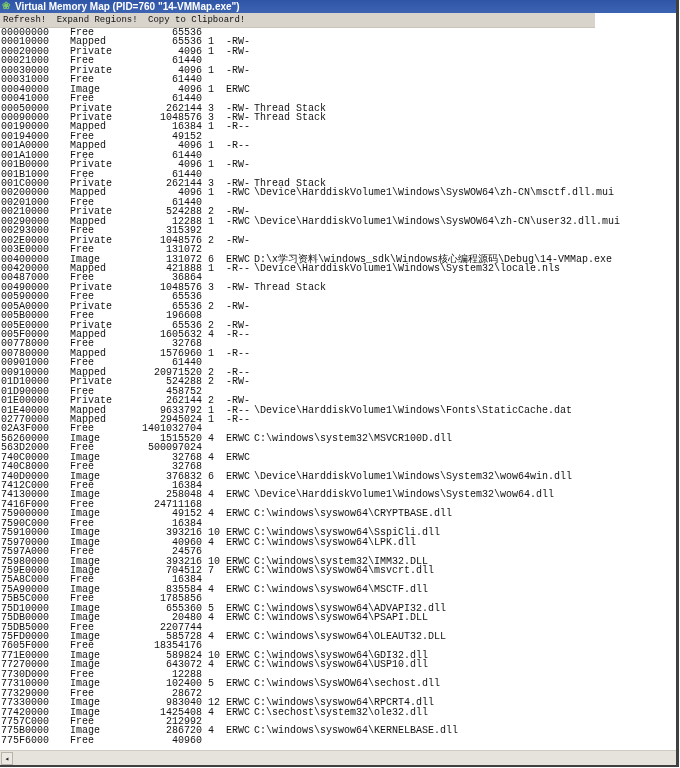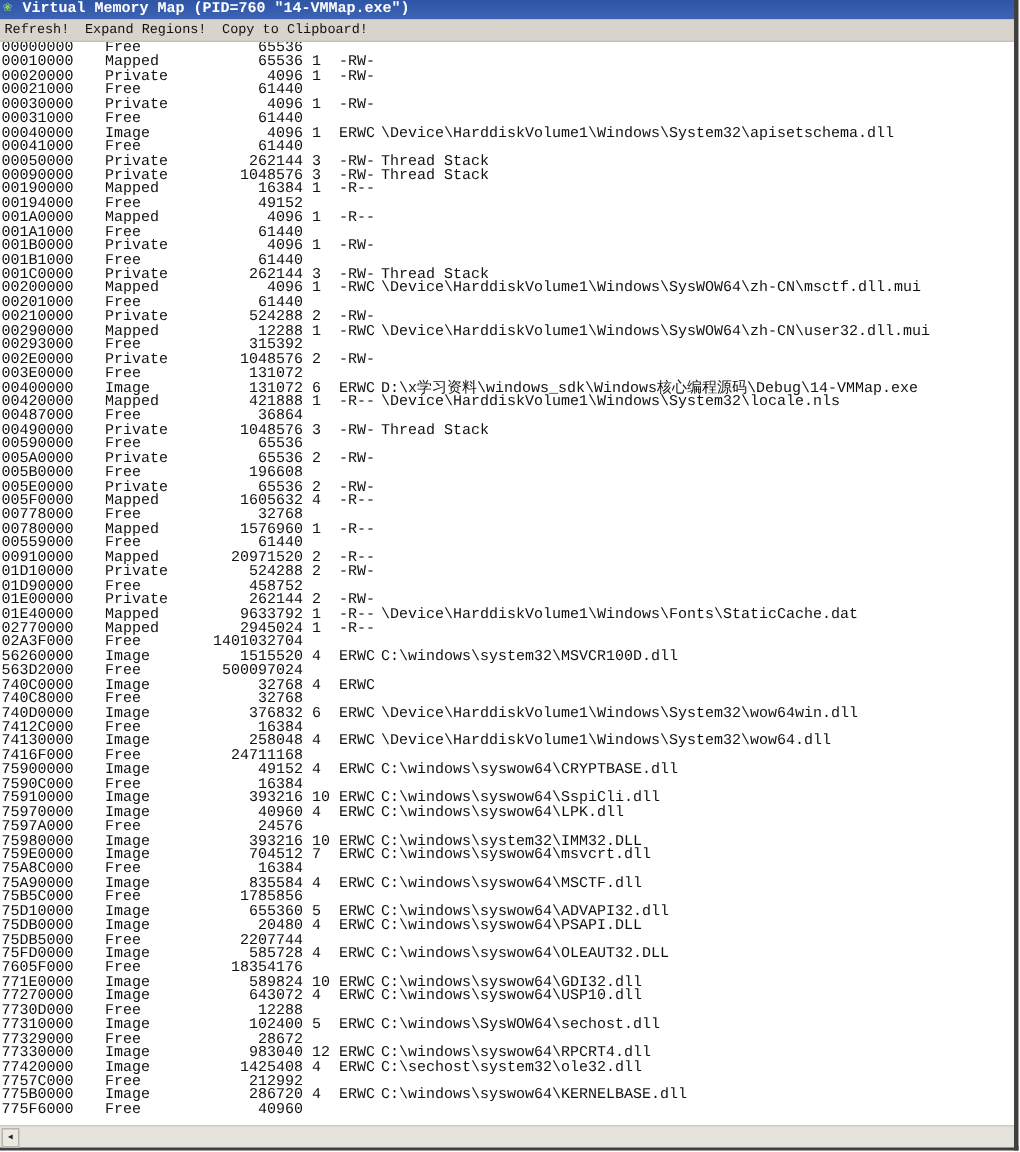--- a/index.html
+++ b/index.html
@@ -1,20 +1,20 @@
 <!DOCTYPE html>
 <html><head>
 <meta charset="utf-8">
 <style>
   html, body { margin:0; padding:0; }
   body { width:680px; height:768px; overflow:hidden; background:#ffffff; position:relative; font-family:"Liberation Mono", "DejaVu Sans Mono", monospace; }
   .window { position:absolute; left:0; top:0; width:676px; height:764px; border-right:3px solid #404040; border-bottom:3px solid #404040; box-sizing:content-box; background:#fff; }
-  .titlebar { position:absolute; left:0; top:0; width:676px; height:13px; background:linear-gradient(#2f55a6,#3d63b3); color:#fff; font-family:Liberation Mono, monospace; font-weight:bold; font-size:10px; line-height:13px; white-space:nowrap; }
+  .titlebar { position:absolute; left:0; top:0; width:676px; height:13px; background:linear-gradient(#2f55a6,#3d63b3); color:#fff; font-family:Liberation Sans, sans-serif; font-weight:bold; font-size:10px; line-height:13px; white-space:nowrap; }
   .titlebar .app-icon { display:inline-block; width:10px; height:10px; margin:1px 3px 0 2px; vertical-align:top; color:#7ec86a; font-size:10px; line-height:10px; }
-  .menubar { position:absolute; left:0; top:13px; width:676px; height:14px; background:#d8d4cc; font-family:"Liberation Mono", monospace; font-size:9px; line-height:14px; white-space:nowrap; border-bottom:1px solid #c8c4bc; }
+  .menubar { position:absolute; left:0; top:13px; width:595px; height:14px; background:#d8d4cc; font-family:"Liberation Mono", monospace; font-size:9px; line-height:14px; white-space:nowrap; border-bottom:1px solid #c8c4bc; }
   .menubar .menu-item { display:inline-block; padding:0 2px 0 3px; color:#111; cursor:default; }
   .list { position:absolute; left:0; top:28px; width:676px; height:722px; overflow:hidden; font-size:10px; line-height:9.45px; color:#111; }
   .row { height:9.45px; white-space:pre; position:relative; }
   .row span { position:absolute; top:0; }
   .c-addr { left:1px; }
   .c-type { left:70px; }
   .c-size { left:120px; width:82px; text-align:right; }
   .c-blocks { left:208px; }
   .c-prot { left:226px; }
   .c-desc { left:254px; }
@@ -33,21 +33,21 @@
     <span class="menu-item">Expand Regions!</span>
     <span class="menu-item">Copy to Clipboard!</span>
   </div>
   <div class="list" id="list">
       <div class="row"><span class="c-addr">00000000</span><span class="c-type">Free</span><span class="c-size">65536</span><span class="c-blocks"></span><span class="c-prot"></span><span class="c-desc"></span></div>
       <div class="row"><span class="c-addr">00010000</span><span class="c-type">Mapped</span><span class="c-size">65536</span><span class="c-blocks">1</span><span class="c-prot">-RW-</span><span class="c-desc"></span></div>
       <div class="row"><span class="c-addr">00020000</span><span class="c-type">Private</span><span class="c-size">4096</span><span class="c-blocks">1</span><span class="c-prot">-RW-</span><span class="c-desc"></span></div>
       <div class="row"><span class="c-addr">00021000</span><span class="c-type">Free</span><span class="c-size">61440</span><span class="c-blocks"></span><span class="c-prot"></span><span class="c-desc"></span></div>
       <div class="row"><span class="c-addr">00030000</span><span class="c-type">Private</span><span class="c-size">4096</span><span class="c-blocks">1</span><span class="c-prot">-RW-</span><span class="c-desc"></span></div>
       <div class="row"><span class="c-addr">00031000</span><span class="c-type">Free</span><span class="c-size">61440</span><span class="c-blocks"></span><span class="c-prot"></span><span class="c-desc"></span></div>
-      <div class="row"><span class="c-addr">00040000</span><span class="c-type">Image</span><span class="c-size">4096</span><span class="c-blocks">1</span><span class="c-prot">ERWC</span><span class="c-desc">\Device\HarddiskVolume1\Windows\System32\apisetschema.dll</span></div>
+      <div class="row"><span class="c-addr">00040000</span><span class="c-type">Image</span><span class="c-size">4096</span><span class="c-blocks">1</span><span class="c-prot">ERWC</span></div>
       <div class="row"><span class="c-addr">00041000</span><span class="c-type">Free</span><span class="c-size">61440</span><span class="c-blocks"></span><span class="c-prot"></span><span class="c-desc"></span></div>
       <div class="row"><span class="c-addr">00050000</span><span class="c-type">Private</span><span class="c-size">262144</span><span class="c-blocks">3</span><span class="c-prot">-RW-</span><span class="c-desc">Thread Stack</span></div>
       <div class="row"><span class="c-addr">00090000</span><span class="c-type">Private</span><span class="c-size">1048576</span><span class="c-blocks">3</span><span class="c-prot">-RW-</span><span class="c-desc">Thread Stack</span></div>
       <div class="row"><span class="c-addr">00190000</span><span class="c-type">Mapped</span><span class="c-size">16384</span><span class="c-blocks">1</span><span class="c-prot">-R--</span><span class="c-desc"></span></div>
       <div class="row"><span class="c-addr">00194000</span><span class="c-type">Free</span><span class="c-size">49152</span><span class="c-blocks"></span><span class="c-prot"></span><span class="c-desc"></span></div>
       <div class="row"><span class="c-addr">001A0000</span><span class="c-type">Mapped</span><span class="c-size">4096</span><span class="c-blocks">1</span><span class="c-prot">-R--</span><span class="c-desc"></span></div>
       <div class="row"><span class="c-addr">001A1000</span><span class="c-type">Free</span><span class="c-size">61440</span><span class="c-blocks"></span><span class="c-prot"></span><span class="c-desc"></span></div>
       <div class="row"><span class="c-addr">001B0000</span><span class="c-type">Private</span><span class="c-size">4096</span><span class="c-blocks">1</span><span class="c-prot">-RW-</span><span class="c-desc"></span></div>
       <div class="row"><span class="c-addr">001B1000</span><span class="c-type">Free</span><span class="c-size">61440</span><span class="c-blocks"></span><span class="c-prot"></span><span class="c-desc"></span></div>
       <div class="row"><span class="c-addr">001C0000</span><span class="c-type">Private</span><span class="c-size">262144</span><span class="c-blocks">3</span><span class="c-prot">-RW-</span><span class="c-desc">Thread Stack</span></div>
@@ -62,21 +62,21 @@
       <div class="row"><span class="c-addr">00420000</span><span class="c-type">Mapped</span><span class="c-size">421888</span><span class="c-blocks">1</span><span class="c-prot">-R--</span><span class="c-desc">\Device\HarddiskVolume1\Windows\System32\locale.nls</span></div>
       <div class="row"><span class="c-addr">00487000</span><span class="c-type">Free</span><span class="c-size">36864</span><span class="c-blocks"></span><span class="c-prot"></span><span class="c-desc"></span></div>
       <div class="row"><span class="c-addr">00490000</span><span class="c-type">Private</span><span class="c-size">1048576</span><span class="c-blocks">3</span><span class="c-prot">-RW-</span><span class="c-desc">Thread Stack</span></div>
       <div class="row"><span class="c-addr">00590000</span><span class="c-type">Free</span><span class="c-size">65536</span><span class="c-blocks"></span><span class="c-prot"></span><span class="c-desc"></span></div>
       <div class="row"><span class="c-addr">005A0000</span><span class="c-type">Private</span><span class="c-size">65536</span><span class="c-blocks">2</span><span class="c-prot">-RW-</span><span class="c-desc"></span></div>
       <div class="row"><span class="c-addr">005B0000</span><span class="c-type">Free</span><span class="c-size">196608</span><span class="c-blocks"></span><span class="c-prot"></span><span class="c-desc"></span></div>
       <div class="row"><span class="c-addr">005E0000</span><span class="c-type">Private</span><span class="c-size">65536</span><span class="c-blocks">2</span><span class="c-prot">-RW-</span><span class="c-desc"></span></div>
       <div class="row"><span class="c-addr">005F0000</span><span class="c-type">Mapped</span><span class="c-size">1605632</span><span class="c-blocks">4</span><span class="c-prot">-R--</span><span class="c-desc"></span></div>
       <div class="row"><span class="c-addr">00778000</span><span class="c-type">Free</span><span class="c-size">32768</span><span class="c-blocks"></span><span class="c-prot"></span><span class="c-desc"></span></div>
       <div class="row"><span class="c-addr">00780000</span><span class="c-type">Mapped</span><span class="c-size">1576960</span><span class="c-blocks">1</span><span class="c-prot">-R--</span><span class="c-desc"></span></div>
-      <div class="row"><span class="c-addr">00559000</span><span class="c-type">Free</span><span class="c-size">61440</span><span class="c-blocks"></span><span class="c-prot"></span><span class="c-desc"></span></div>
+      <div class="row"><span class="c-addr">00901000</span><span class="c-type">Free</span><span class="c-size">61440</span><span class="c-blocks"></span><span class="c-prot"></span><span class="c-desc"></span></div>
       <div class="row"><span class="c-addr">00910000</span><span class="c-type">Mapped</span><span class="c-size">20971520</span><span class="c-blocks">2</span><span class="c-prot">-R--</span><span class="c-desc"></span></div>
       <div class="row"><span class="c-addr">01D10000</span><span class="c-type">Private</span><span class="c-size">524288</span><span class="c-blocks">2</span><span class="c-prot">-RW-</span><span class="c-desc"></span></div>
       <div class="row"><span class="c-addr">01D90000</span><span class="c-type">Free</span><span class="c-size">458752</span><span class="c-blocks"></span><span class="c-prot"></span><span class="c-desc"></span></div>
       <div class="row"><span class="c-addr">01E00000</span><span class="c-type">Private</span><span class="c-size">262144</span><span class="c-blocks">2</span><span class="c-prot">-RW-</span><span class="c-desc"></span></div>
       <div class="row"><span class="c-addr">01E40000</span><span class="c-type">Mapped</span><span class="c-size">9633792</span><span class="c-blocks">1</span><span class="c-prot">-R--</span><span class="c-desc">\Device\HarddiskVolume1\Windows\Fonts\StaticCache.dat</span></div>
       <div class="row"><span class="c-addr">02770000</span><span class="c-type">Mapped</span><span class="c-size">2945024</span><span class="c-blocks">1</span><span class="c-prot">-R--</span></div>
       <div class="row"><span class="c-addr">02A3F000</span><span class="c-type">Free</span><span class="c-size">1401032704</span><span class="c-blocks"></span><span class="c-prot"></span><span class="c-desc"></span></div>
       <div class="row"><span class="c-addr">56260000</span><span class="c-type">Image</span><span class="c-size">1515520</span><span class="c-blocks">4</span><span class="c-prot">ERWC</span><span class="c-desc">C:\windows\system32\MSVCR100D.dll</span></div>
       <div class="row"><span class="c-addr">563D2000</span><span class="c-type">Free</span><span class="c-size">500097024</span><span class="c-blocks"></span><span class="c-prot"></span><span class="c-desc"></span></div>
       <div class="row"><span class="c-addr">740C0000</span><span class="c-type">Image</span><span class="c-size">32768</span><span class="c-blocks">4</span><span class="c-prot">ERWC</span></div>

